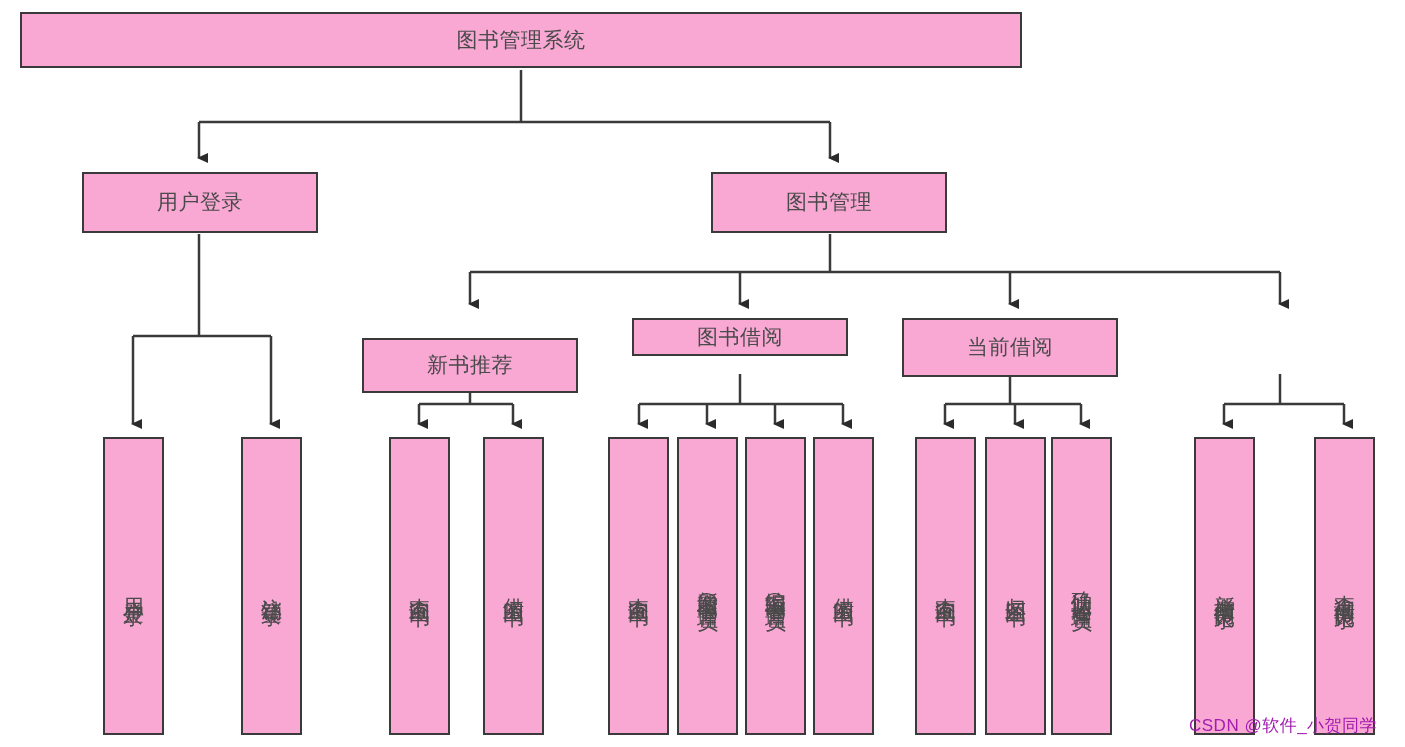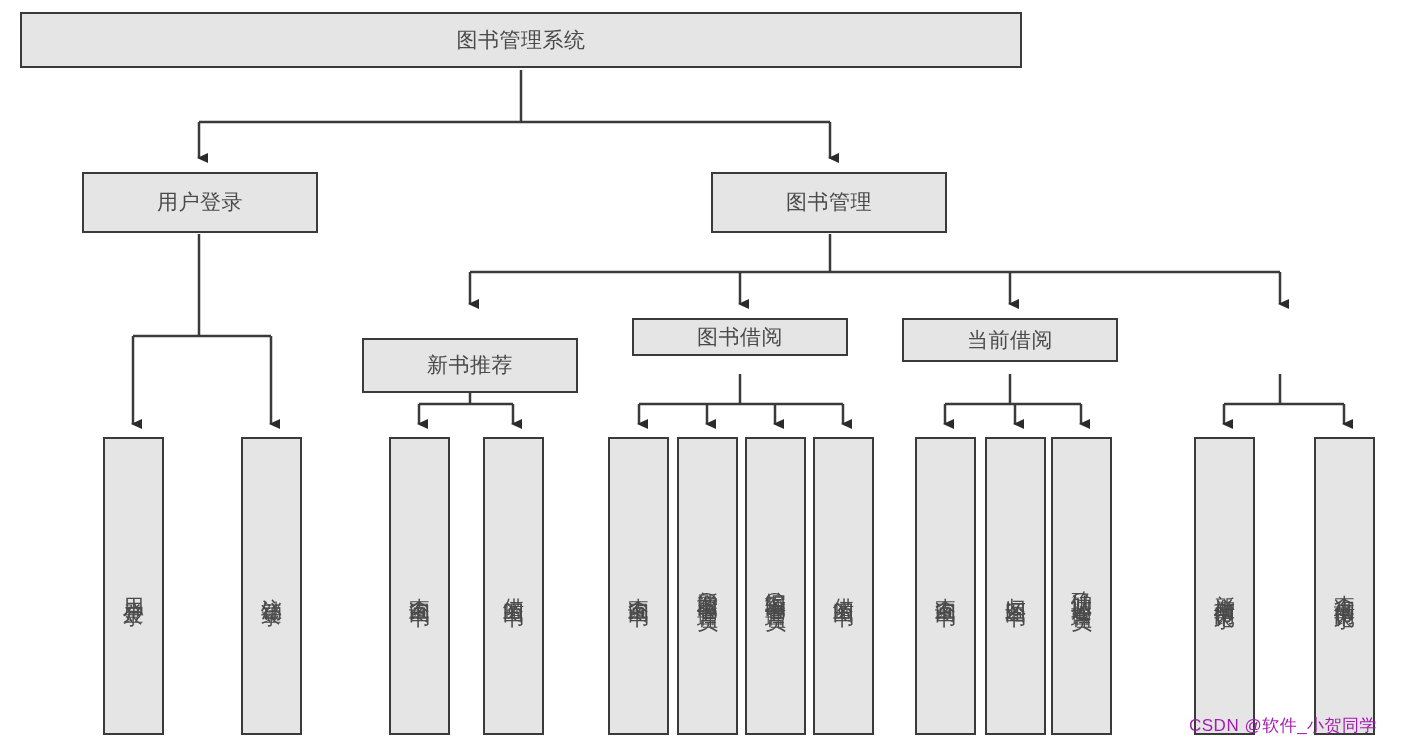--- a/index.html
+++ b/index.html
@@ -22,21 +22,21 @@
     left: 0;
     top: 0;
     width: 1405px;
     height: 747px;
     pointer-events: none;
   }
   .node {
     position: absolute;
     box-sizing: border-box;
     border: 2.5px solid #3a3a3a;
-    background: #e5e5e5;
+    background: #f9a8d4;
     display: flex;
     align-items: center;
     justify-content: center;
     color: #4a4a4a;
   }
   .node-label {
     font-size: 21px;
     line-height: 1.15;
     letter-spacing: 0.5px;
     color: #4a4a4a;
@@ -132,21 +132,21 @@
   </div>
 
   <div class="node" style="left:362px; top:330px; width:216px; height:55px;margin-top:8px;">
     <span class="node-label">新书推荐</span>
   </div>
 
   <div class="node" style="left:632px; top:318px; width:216px; height:38px;">
     <span class="node-label">图书借阅</span>
   </div>
 
-  <div class="node" style="left:902px; top:318px; width:216px; height:44px;">
+  <div class="node" style="left:902px; top:318px; width:216px; height:59px;">
     <span class="node-label">当前借阅</span>
   </div>
 
 
   <div class="node vertical leaf" style="left:103px; top:437px; width:61px; height:298px;">
     <span class="node-label">用户登录</span>
   </div>
 
   <div class="node vertical leaf" style="left:241px; top:437px; width:61px; height:298px;">
     <span class="node-label">注销登录</span>

